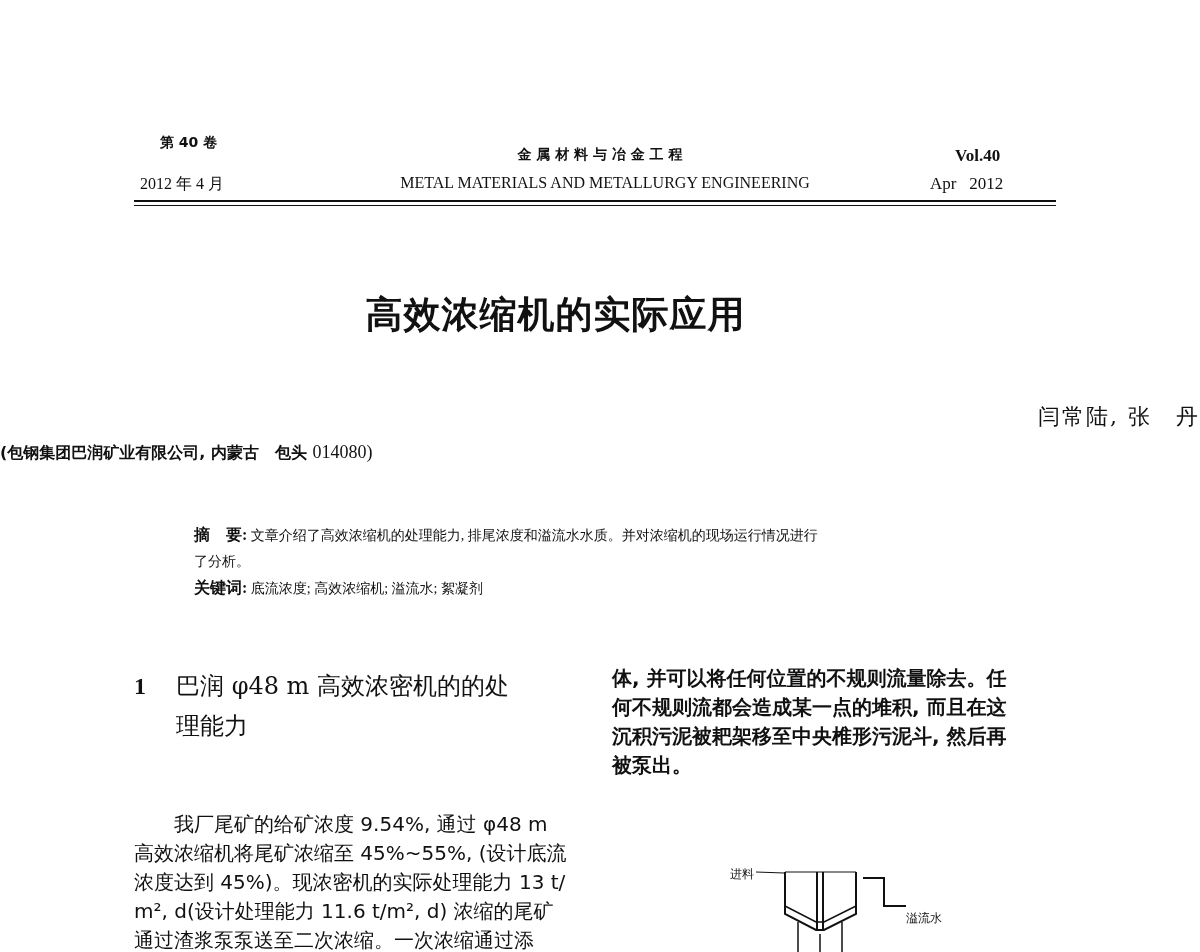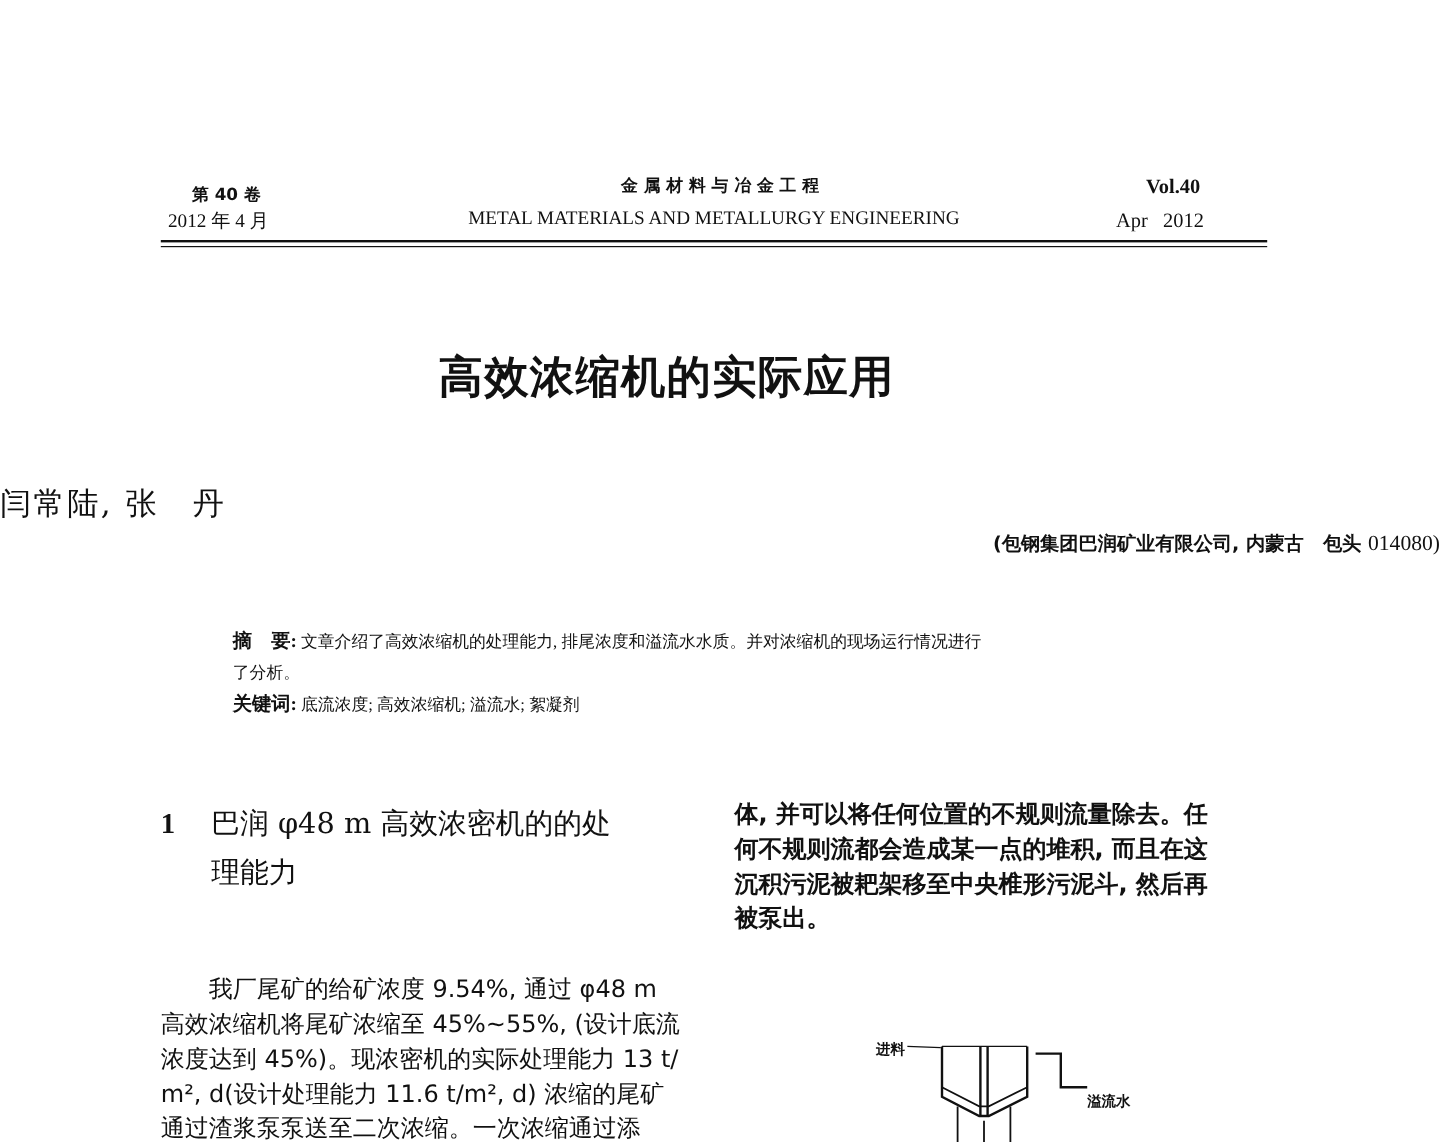--- a/index.html
+++ b/index.html
@@ -10,41 +10,41 @@
   .abs { position: absolute; }
   .hdr { font-size: 15px; white-space: nowrap; }
   .hdr-bold { font-weight: bold; font-family: "DejaVu Sans", sans-serif; font-size: 14px; }
   .serif { font-family: "Liberation Serif", serif; }
   .rule-thick { position: absolute; left: 134px; width: 922px; height: 2px; background: #111; top: 200px; }
   .rule-thin { position: absolute; left: 134px; width: 922px; height: 1px; background: #111; top: 205px; }
   .title {
     left: 0; width: 1111px; top: 290px; text-align: center;
     font-family: "DejaVu Sans", sans-serif; font-size: 37px; font-weight: bold; letter-spacing: 1px;
   }
-  .authors { left: 0; width: 1200px; top: 402px; text-align: left; font-size: 26px; letter-spacing: 2px; }
-  .affil { left: 0; width: 1200px; top: 442px; text-align: right; font-size: 16px; font-weight: bold; font-family: "DejaVu Sans", sans-serif; }
+  .authors { left: 0; width: 1200px; top: 402px; text-align: right; font-size: 22px; letter-spacing: 2px; }
+  .affil { left: 0; width: 1200px; top: 442px; text-align: left; font-size: 16px; font-weight: bold; font-family: "DejaVu Sans", sans-serif; }
   .affil .num { font-family: "Liberation Serif", serif; font-weight: normal; font-size: 18px; }
   .abstract { left: 194px; width: 860px; font-size: 14px; font-family: Liberation Serif, serif; line-height: 26px; }
   .lbl { font-weight: bold; font-size: 16px; }
   .sec-title { left: 134px; top: 666px; width: 440px; font-size: 24px; line-height: 40px; }
   .sec-title .num { font-family: "Liberation Serif", serif; font-weight: bold; display: inline-block; width: 42px; }
   .sec-title .l2 { padding-left: 42px; }
   .col { font-size: 20px; line-height: 29px; font-family: "DejaVu Sans", sans-serif; }
   .col-left { left: 134px; top: 810px; width: 445px; text-align: justify; }
   .col-right { left: 612px; top: 664px; width: 442px; font-weight: bold; }
   .indent { text-indent: 2em; }
-  .diag-label { font-size: 12px; font-weight: bold; font-family: "DejaVu Sans", sans-serif; }
+  .diag-label { font-size: 12px; font-weight: normal; font-family: "DejaVu Sans", sans-serif; }
 </style>
 </head>
 <body>
 
-<div class="abs hdr hdr-bold" style="left:160px; top:154px;">第 40 卷</div>
+<div class="abs hdr hdr-bold" style="left:160px; top:134px;">第 40 卷</div>
 <div class="abs hdr serif" style="left:140px; top:174px; font-size:16px;">2012 年 4 月</div>
 <div class="abs hdr hdr-bold" style="left:0; width:1200px; text-align:center; top:146px;">金 属 材 料 与 冶 金 工 程</div>
-<div class="abs hdr serif" style="left:0; width:1190px; text-align:center; top:174px; font-size:16px;">METAL MATERIALS AND METALLURGY ENGINEERING</div>
+<div class="abs hdr serif" style="left:0; width:1190px; text-align:center; top:174px; font-size:16px;padding-left:10px;">METAL MATERIALS AND METALLURGY ENGINEERING</div>
 <div class="abs hdr serif" style="left:955px; top:146px; font-size:17px; font-weight:bold;">Vol.40</div>
 <div class="abs hdr serif" style="left:930px; top:174px; font-size:17px; white-space:pre;text-align:center;">Apr   2012</div>
 <div class="rule-thick"></div>
 <div class="rule-thin"></div>
 
 <div class="abs title">高效浓缩机的实际应用</div>
 <div class="abs authors">闫常陆, 张　丹</div>
 <div class="abs affil">
   <span>(包钢集团巴润矿业有限公司, 内蒙古　包头</span>
   <span class="num">014080)</span>

